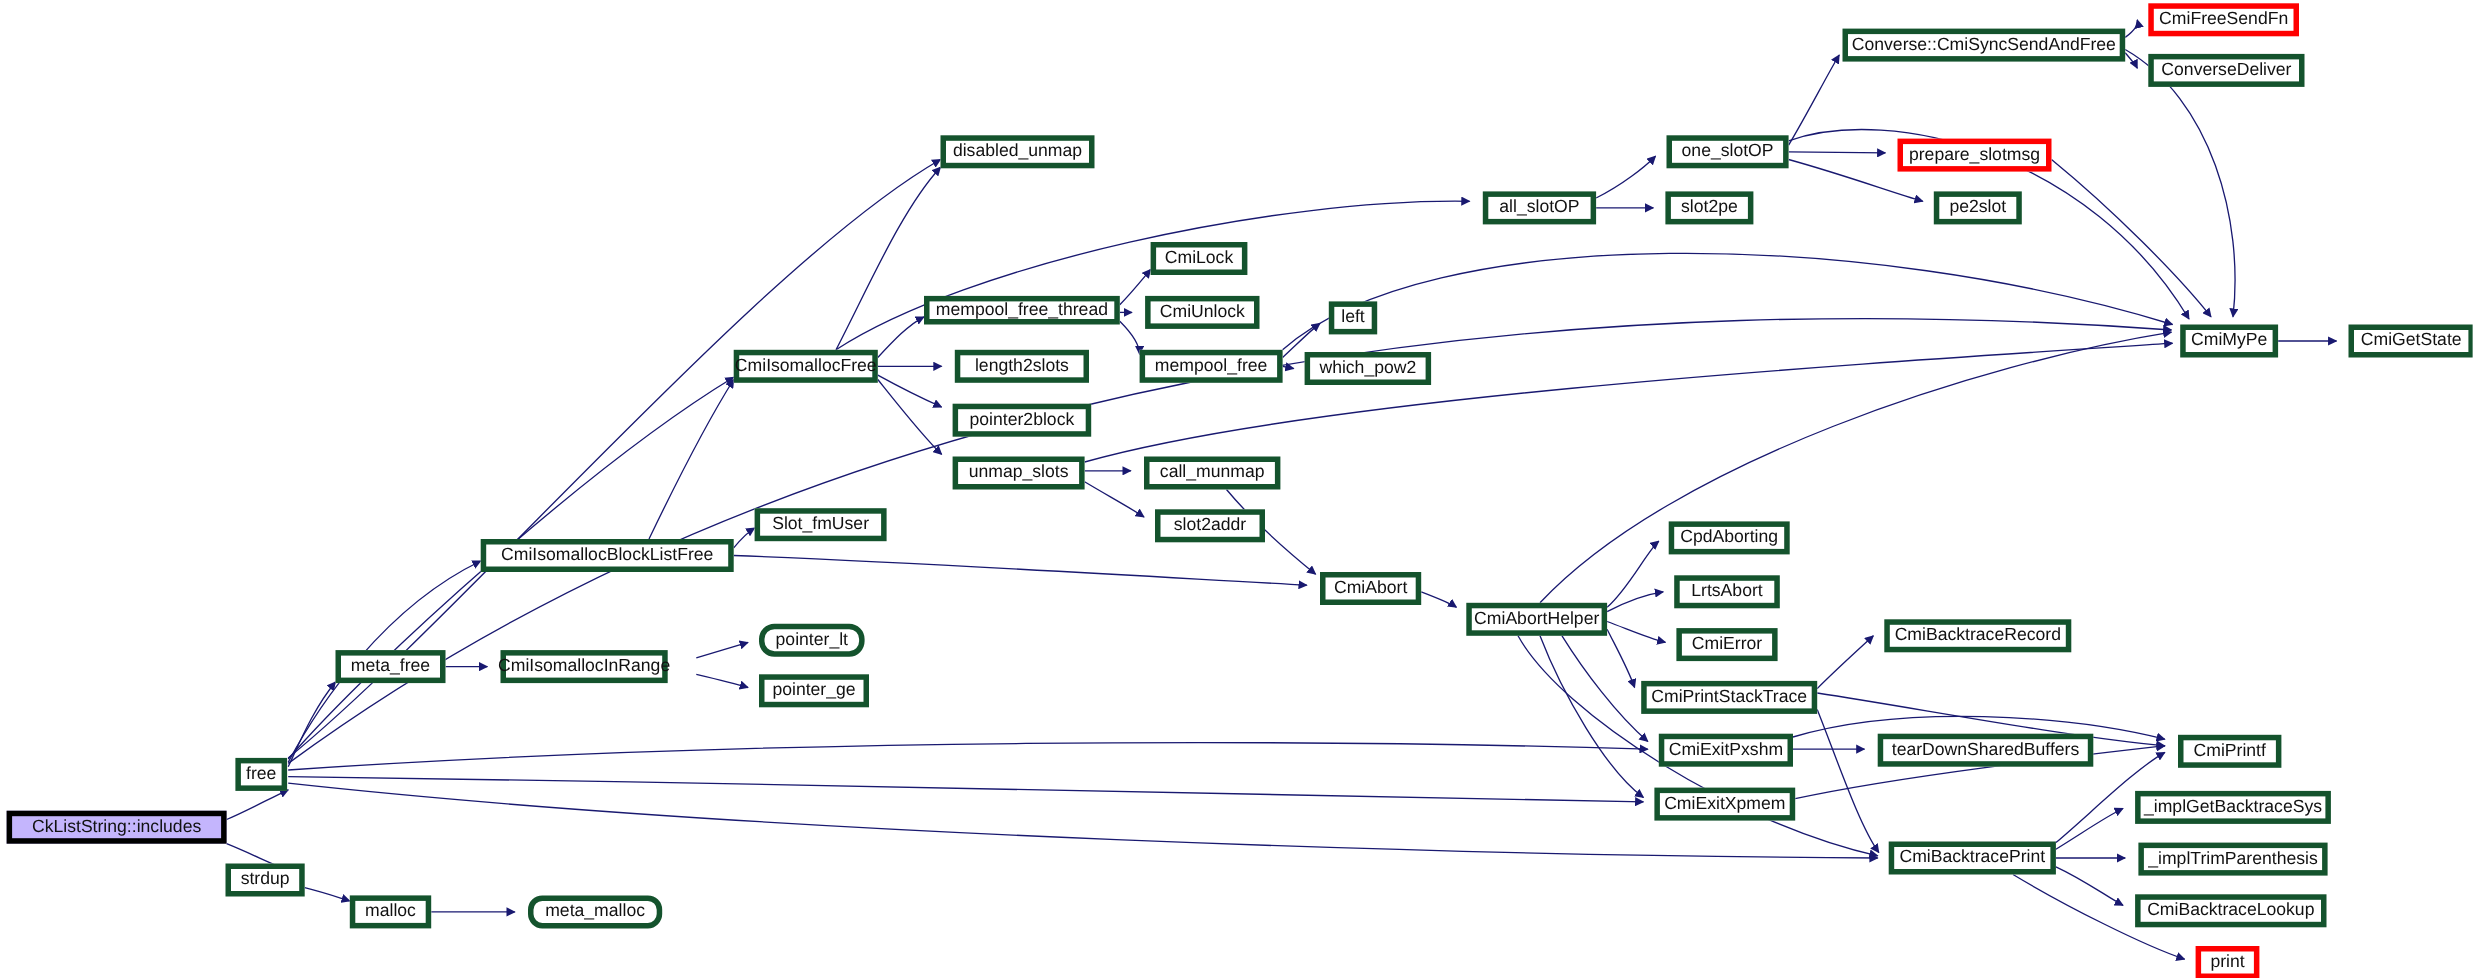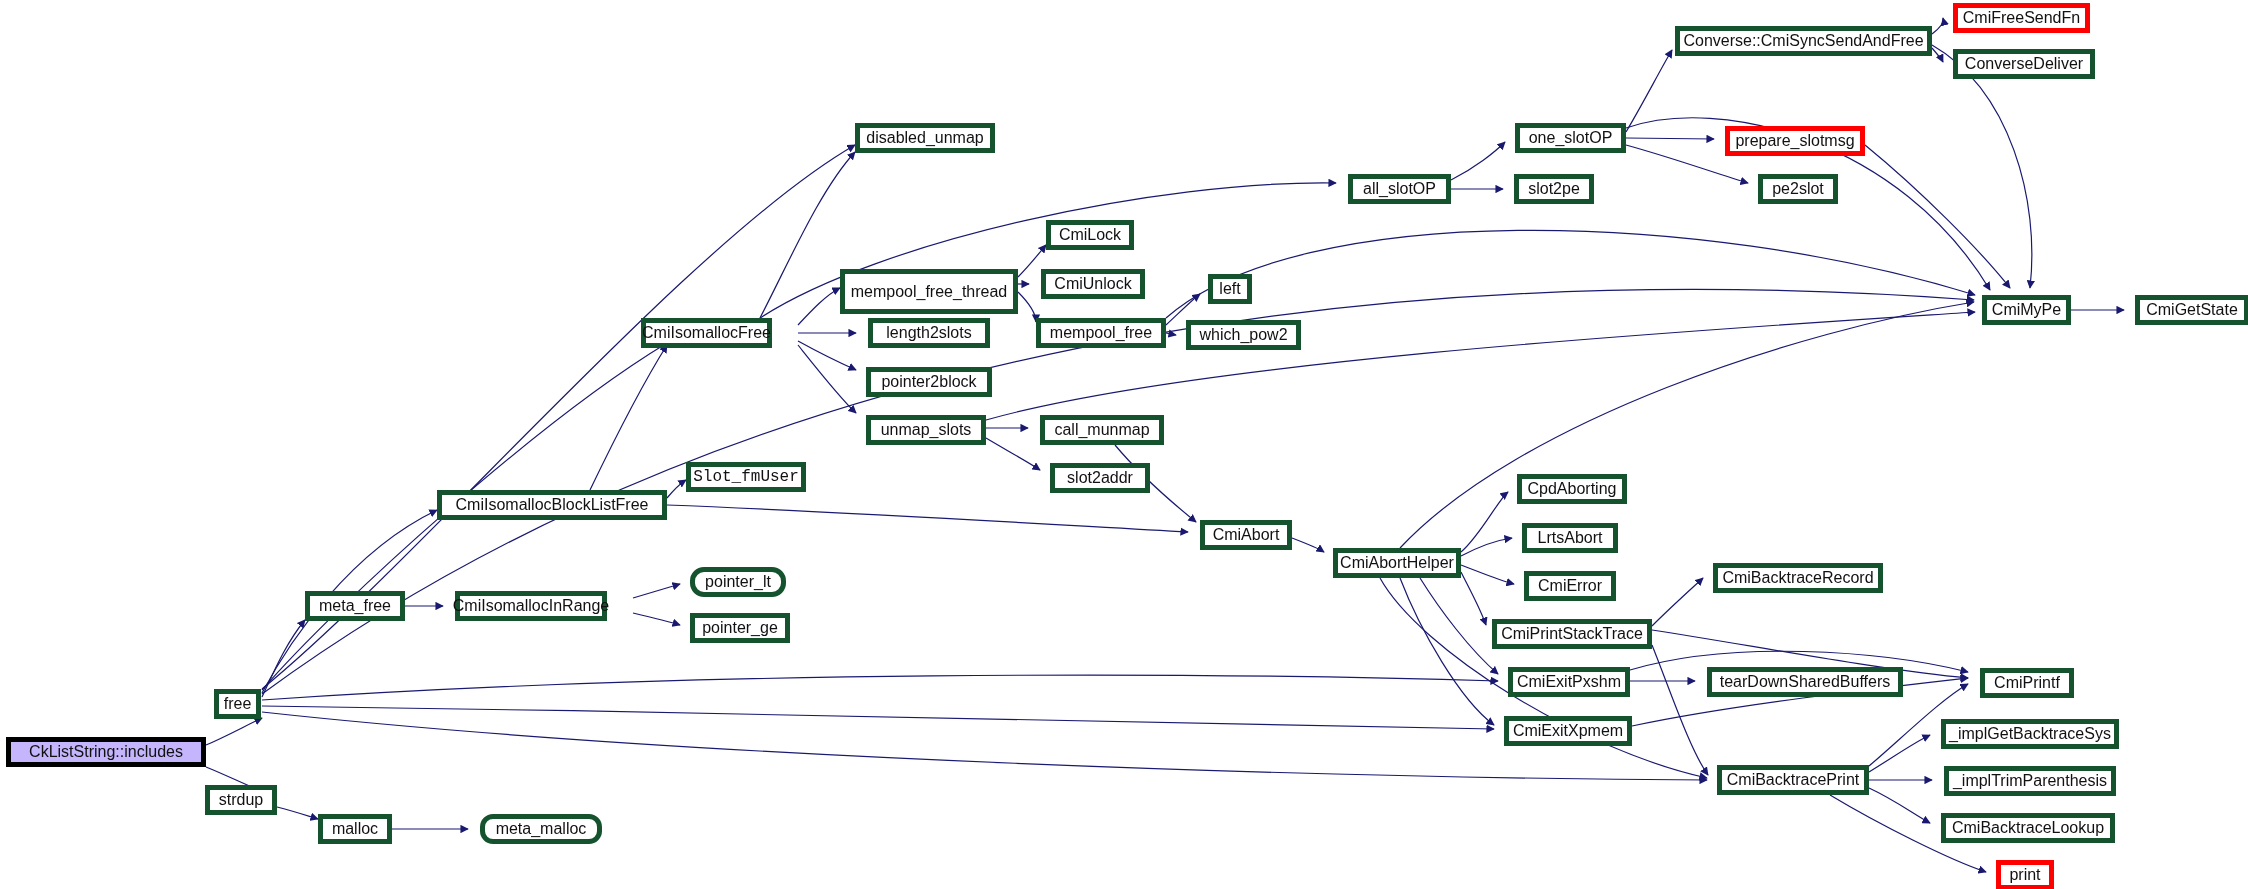--- a/index.html
+++ b/index.html
@@ -94,23 +94,23 @@
       <div class="node cur" style="left: 6px; top: 737px; width: 200px; height: 30px;">CkListString::includes</div>
       <div class="node" style="left: 214px; top: 689px; width: 47px; height: 30px;">free</div>
       <div class="node" style="left: 205px; top: 785px; width: 72px; height: 30px;">strdup</div>
       <div class="node" style="left: 318px; top: 814px; width: 74px; height: 30px;">malloc</div>
       <div class="node" style="left: 480px; top: 814px; width: 122px; height: 30px; border-radius: 13px;">meta_malloc</div>
       <div class="node" style="left: 305px; top: 591px; width: 100px; height: 30px;">meta_free</div>
       <div class="node" style="left: 455px; top: 591px; width: 152px; height: 30px;">CmiIsomallocInRange</div>
       <div class="node" style="left: 690px; top: 567px; width: 96px; height: 30px; border-radius: 14px;">pointer_lt</div>
       <div class="node" style="left: 690px; top: 613px; width: 100px; height: 30px;">pointer_ge</div>
       <div class="node" style="left: 437px; top: 490px; width: 230px; height: 30px;">CmiIsomallocBlockListFree</div>
-      <div class="node" style="left: 686px; top: 462px; width: 120px; height: 30px; font-family: Liberation Mono, monospace;">Slot_fmUser</div>
-      <div class="node" style="left: 641px; top: 318px; width: 131px; height: 30px;">CmiIsomallocFree</div>
-      <div class="node" style="left: 840px; top: 269px; width: 178px; height: 45px;">mempool_free_thread</div>
+      <div class="node" style="left: 686px; top: 462px; width: 120px; height: 30px;">Slot_fmUser</div>
+      <div class="node" style="left: 667px; top: 318px; width: 131px; height: 30px;">CmiIsomallocFree</div>
+      <div class="node" style="left: 840px; top: 269px; width: 178px; height: 26px;">mempool_free_thread</div>
       <div class="node" style="left: 868px; top: 318px; width: 122px; height: 30px;">length2slots</div>
       <div class="node" style="left: 866px; top: 367px; width: 126px; height: 30px;">pointer2block</div>
       <div class="node" style="left: 866px; top: 415px; width: 120px; height: 30px;">unmap_slots</div>
       <div class="node" style="left: 1046px; top: 220px; width: 88px; height: 30px;">CmiLock</div>
       <div class="node" style="left: 1041px; top: 269px; width: 104px; height: 30px;">CmiUnlock</div>
       <div class="node" style="left: 1036px; top: 318px; width: 130px; height: 30px;">mempool_free</div>
       <div class="node" style="left: 1208px; top: 274px; width: 44px; height: 30px;">left</div>
       <div class="node" style="left: 1186px; top: 320px; width: 115px; height: 30px;">which_pow2</div>
       <div class="node" style="left: 1040px; top: 415px; width: 124px; height: 30px;">call_munmap</div>
       <div class="node" style="left: 1050px; top: 463px; width: 100px; height: 30px;">slot2addr</div>

